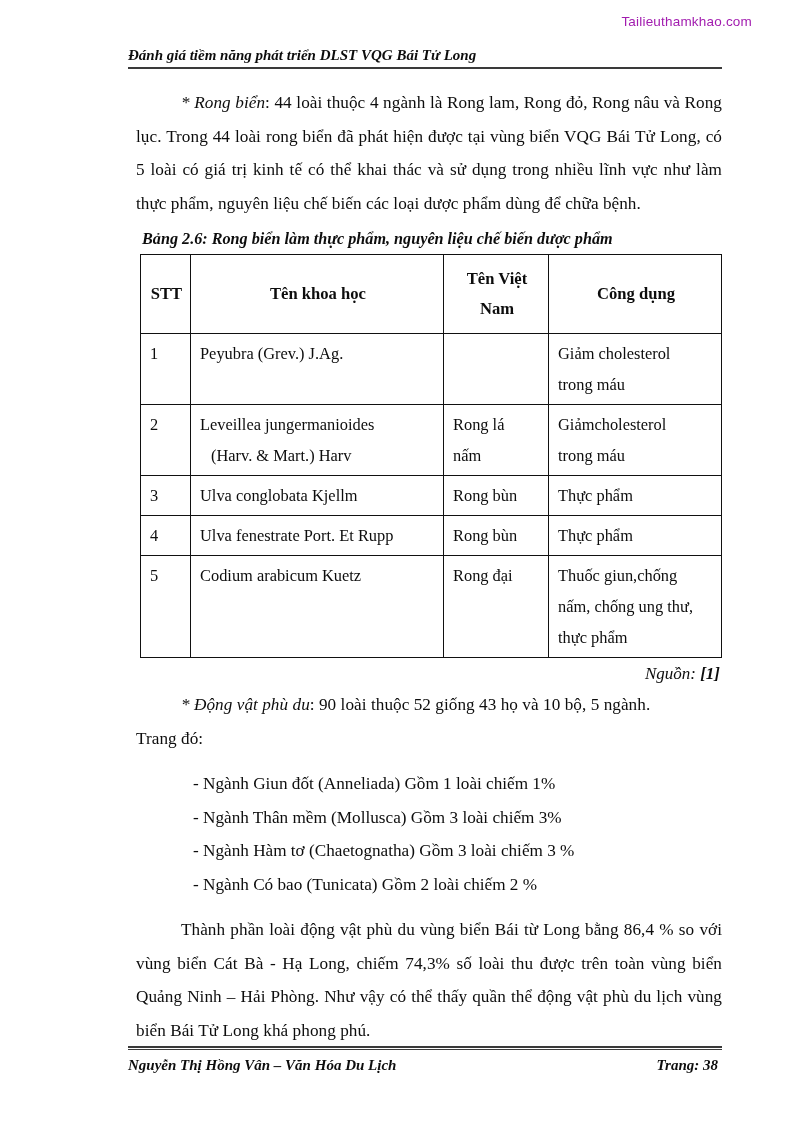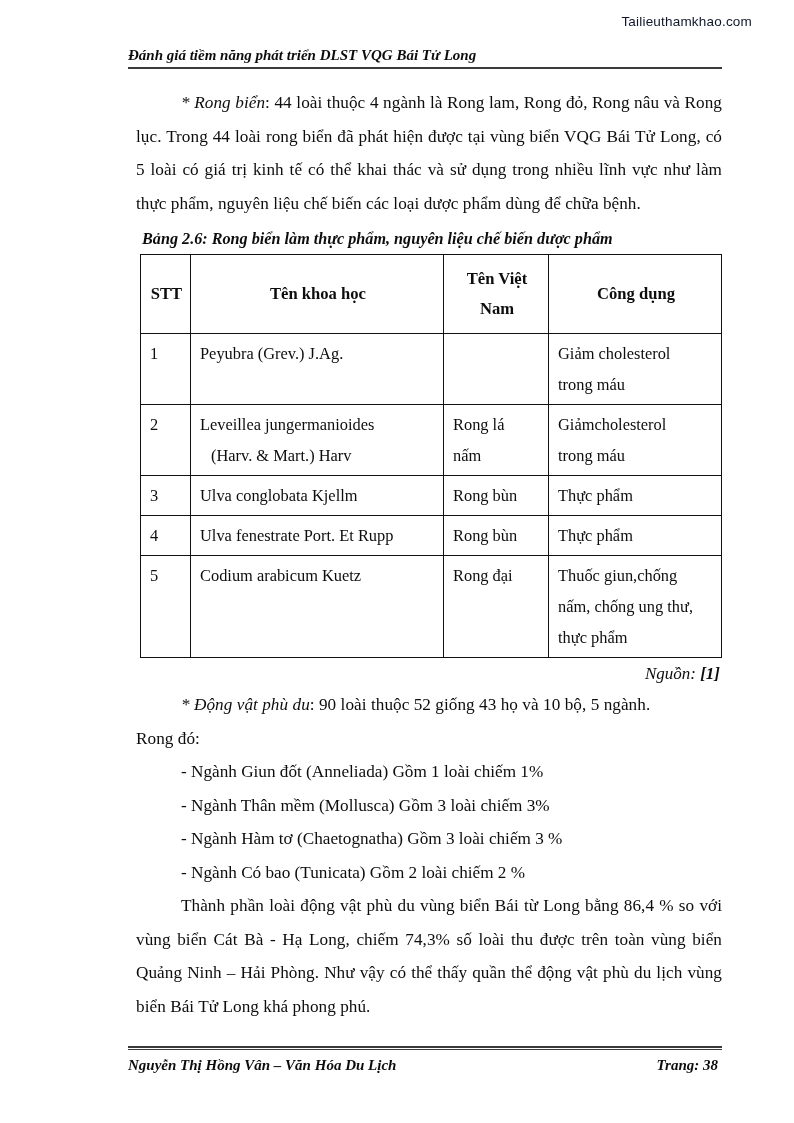--- a/index.html
+++ b/index.html
@@ -23,21 +23,21 @@
     height: 1123px;
   }
 
   
   .watermark {
     position: absolute;
     top: 14px;
     right: 42px;
     font-family: "Liberation Sans", "DejaVu Sans", sans-serif;
     font-size: 13.5px;
-    color: #0f172a;
+    color: #a21caf;
     letter-spacing: 0.2px;
     white-space: nowrap;
   }
 
   
   .header-wrap {
     position: absolute;
     top: 46px;
     left: 128px;
     width: 594px;
@@ -132,21 +132,21 @@
     font-size: 17px;
     font-style: italic;
     line-height: 28px;
     padding-right: 2px;
   }
   .source b { font-weight: bold; font-style: italic; }
 
   
   ul.dash-list {
     list-style: none;
-    margin: 0;
+    margin: 12px;
     padding: 0;
   }
   ul.dash-list li {
     font-size: 17.2px;
     line-height: 33.5px;
     padding-left: 45px;
     white-space: nowrap;
   }
 
   
@@ -242,21 +242,21 @@
           <td>Rong đại</td>
           <td><span>Thuốc giun,chống</span><br><span>nấm, chống ung thư,</span><br><span>thực phẩm</span></td>
         </tr>
       </tbody>
     </table>
 
     <p class="source"><span>Nguồn:</span> <b>[1]</b></p>
 
     <p class="body"><span class="it">* Động vật phù du</span><span>: 90 loài thuộc 52 giống 43 họ và 10 bộ, 5 ngành.</span></p>
 
-    <p class="body no-indent">Rong đó:</p>
+    <p class="body no-indent">Trang đó:</p>
 
     <ul class="dash-list">
       <li>- Ngành Giun đốt (Anneliada) Gồm 1 loài chiếm 1%</li>
       <li>- Ngành Thân mềm (Mollusca) Gồm 3 loài chiếm 3%</li>
       <li>- Ngành Hàm tơ (Chaetognatha) Gồm 3 loài chiếm 3 %</li>
       <li>- Ngành Có bao (Tunicata) Gồm 2 loài chiếm 2 %</li>
     </ul>
 
     <p class="body">Thành phần loài động vật phù du vùng biển Bái từ Long bằng 86,4 % so với vùng biển Cát Bà - Hạ Long, chiếm 74,3% số loài thu được trên toàn vùng biển Quảng Ninh – Hải Phòng. Như vậy có thể thấy quần thể động vật phù du lịch vùng biển Bái Tử Long khá phong phú.</p>
 

